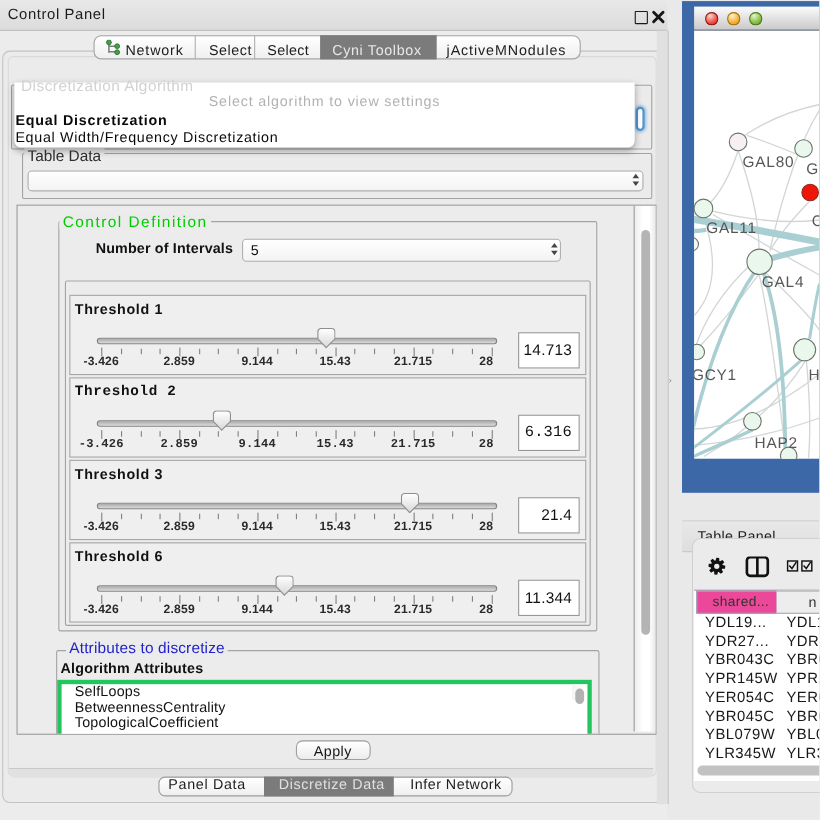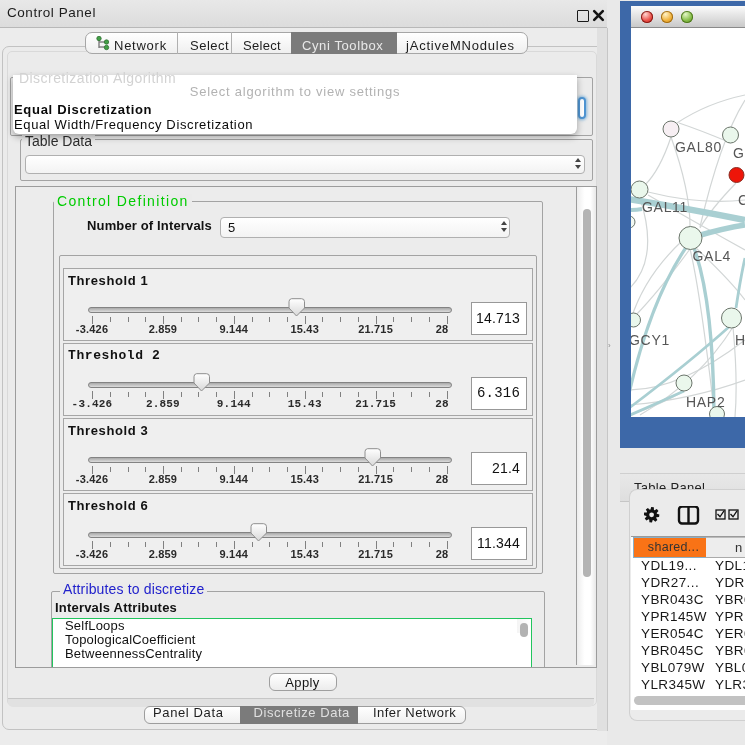--- a/index.html
+++ b/index.html
@@ -40,41 +40,41 @@
   
   .tblock{position:absolute;left:47px;width:468px;height:70.5px;border:1px solid #a6a6a6;background:#efefef;}
   .tblock .bt{position:absolute;left:4px;top:4px;font-size:13px;letter-spacing:0.6px;font-weight:bold;color:#111;}
   .groove{position:absolute;left:24px;top:38px;width:362px;height:4px;background:linear-gradient(#a9a9a9,#dcdcdc);border:1px solid #838383;border-radius:3px;}
   .tick{position:absolute;width:1px;background:#808080;}
   .tlabel{position:absolute;top:53.5px;font-size:11px;font-weight:bold;letter-spacing:0.2px;color:#2a2a2a;transform:translateX(-50%);}
   .tfield{position:absolute;left:407px;top:33px;width:48px;height:31px;border:1px solid #989898;background:#fff;font-size:14px;letter-spacing:0.2px;color:#111;text-align:right;line-height:30px;padding-right:6px;box-sizing:content-box;}
   .thumbw{position:absolute;top:29px;width:17px;height:19px;}
   
   #numattr{left:39px;top:413px;font-size:13px;letter-spacing:0.2px;font-weight:bold;color:#111;}
-  #attrlist{left:36px;top:431px;width:478px;height:49px;border:1px solid #22c55e;background:#fff;overflow:hidden;}
+  #attrlist{left:36px;top:431px;width:478px;height:49px;border:4px solid #22c55e;background:#fff;overflow:hidden;}
   #attrlist div{font-size:13px;letter-spacing:0.2px;color:#111;margin-left:12px;height:13.8px;line-height:13.8px;}
   #listtrack{position:absolute;right:0;top:0;width:14px;height:48px;background:linear-gradient(90deg,#f4f4f4,#ffffff);}
   #listthumb{position:absolute;right:3px;top:4px;width:8px;height:60px;background:#b2b2b2;border-radius:4px;}
   
   #applybtn{left:268.5px;top:672.5px;width:66px;height:16px;background:linear-gradient(#ffffff,#ececec);border:1px solid #9f9f9f;border-radius:6px;text-align:center;font-size:13px;font-weight:500;color:#151515;line-height:17px;letter-spacing:0.4px;}
   #botsep{left:8px;top:697.5px;width:586px;height:8px;background:#e1e1e1;border-top:1px solid #c6c6c6;border-radius:0 0 5px 5px;}
   
   #rightbg{left:607px;top:0;width:138px;height:745px;background:#e9e9e9;}
   #divband{left:596.5px;top:28px;width:10px;height:703px;background:#e0e0e0;border-right:1px solid #c6c6c6;}
   
   #netwin{left:620px;top:1px;width:125px;height:447px;background:#3d68a8;}
   #nettitle{left:631px;top:6px;width:114px;height:21px;background:linear-gradient(#fbfbfb,#c9c9c9);border-bottom:1px solid #8a8a8a;}
   .tl{position:absolute;top:11.2px;width:11.5px;height:11.5px;border-radius:50%;}
   #netcanvas{left:631px;top:28px;width:114px;height:389px;background:#fff;}
   
   #tptitle{left:620px;top:452px;width:125px;height:27px;background:linear-gradient(#e8e8e8,#dedede);border-top:1px solid #cfcfcf;border-bottom:1px solid #c6c6c6;margin-top:21px;}
   #tptitle .t{position:absolute;left:14px;top:6px;font-size:13px;color:#222;}
   #tpanel{left:629px;top:489px;width:116px;height:230px;background:#ebebeb;border:1px solid #d0d0d0;border-radius:8px 0 0 8px;border-right:none;}
   #tblwhite{left:631px;top:536px;width:114px;height:173px;background:#fff;border-top:1px solid #9a9a9a;}
-  #hdr1{left:633px;top:537px;width:72px;height:19px;background:#f97316;border:1px solid #89aec6;font-size:12.5px;color:#333;text-align:center;text-indent:7px;line-height:19px;}
+  #hdr1{left:633px;top:537px;width:72px;height:19px;background:#ec4899;border:1px solid #89aec6;font-size:12.5px;color:#333;text-align:center;text-indent:7px;line-height:19px;}
   #hdr2{left:706px;top:537px;width:39px;height:19px;background:#ededed;border-top:1px solid #bbb;border-bottom:1px solid #aaa;font-size:13px;color:#333;text-indent:29px;line-height:19px;}
   #rows{left:631px;top:557px;width:114px;height:141.5px;overflow:hidden;font-size:13.5px;letter-spacing:0.42px;color:#181818;}
   .row{height:17px;line-height:17px;white-space:nowrap;}
   .c1{display:inline-block;width:74px;padding-left:10px;}
   #hsthumb{left:634px;top:696px;width:111px;height:9px;background:#c2c2c2;border-radius:5px 0 0 5px;}
 </style>
 </head>
 <body>
 
 <div class="abs" id="cp-under"></div>
@@ -303,25 +303,25 @@
               <stop offset="1" stop-color="#d8d8d8"></stop>
             </linearGradient>
           </defs>
           <path d="M3.5,0.7 h10 a3,3 0 0 1 3,3 v6.3 L8.5,18 L1,10 V3.7 a3,3 0 0 1 2.5,-3 z" fill="url(#tg)" stroke="#8e8e8e" stroke-width="1"></path>
         </svg></div>
       <div class="tfield">11.344</div>
     </div>
 
   <div class="abs groupbox" style="left:35px;top:404px;width:492px;height:80px;"></div>
   <div class="abs grouptitle" style="left:44px;top:395px;color:#2222cc;letter-spacing:0.15px;">Attributes to discretize</div>
-  <div class="abs" id="numattr">Intervals Attributes</div>
+  <div class="abs" id="numattr">Algorithm Attributes</div>
   <div class="abs" id="attrlist">
     <div>SelfLoops</div>
+    <div>BetweennessCentrality</div>
     <div>TopologicalCoefficient</div>
-    <div>BetweennessCentrality</div>
     <div id="listtrack"></div>
     <div id="listthumb"></div>
   </div>
 </div>
 
 <div class="abs" id="botsep"></div>
 <div class="abs" id="applybtn">Apply</div>
 <div class="abs" style="left:143.5px;top:706px;width:320px;height:16px;background:linear-gradient(#ffffff,#efefef);border:1px solid #9d9d9d;border-radius:6px;"></div>
 <div class="abs" style="left:239.5px;top:706px;width:118.5px;height:18px;background:#7b7b7b;"></div>
 <div class="abs tabt" style="left:153px;top:704.5px;letter-spacing:0.62px;">Panel Data</div>

